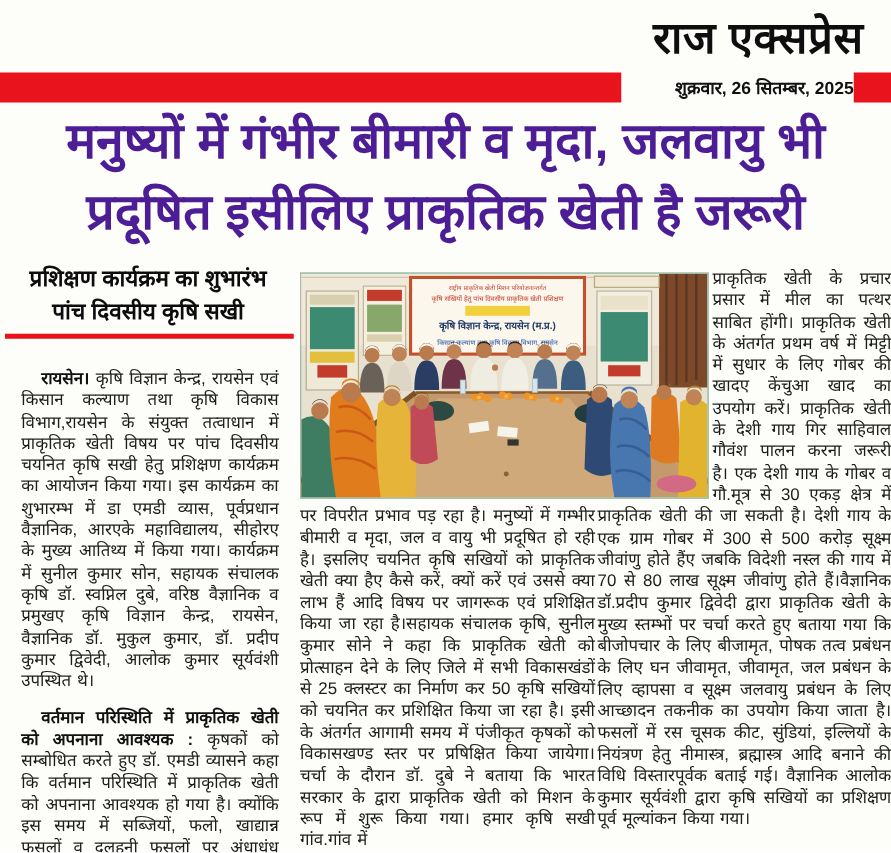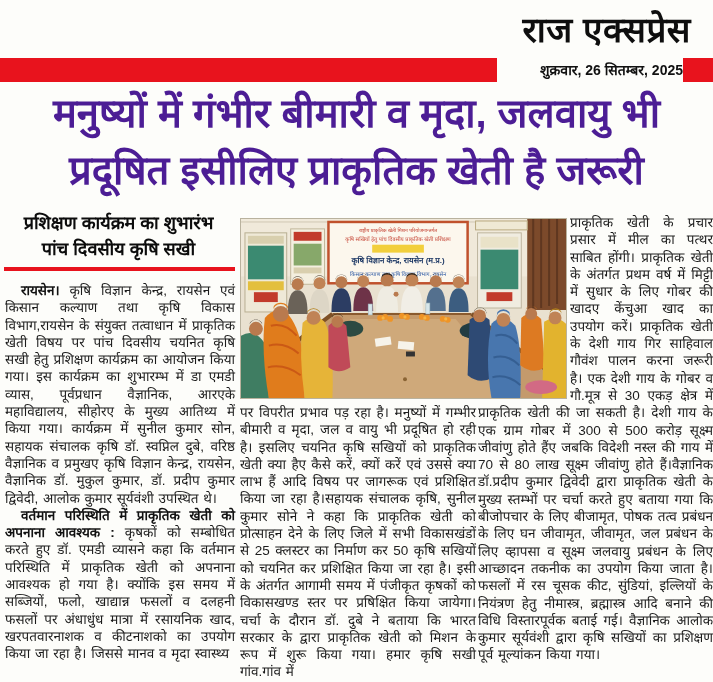--- a/index.html
+++ b/index.html
@@ -33,21 +33,21 @@
   .photo{
     position:absolute;left:240px;top:218px;width:327px;height:181px;
     border:1px solid #b9b29e;box-sizing:border-box;background:#5eead4;
   }
   .photo svg{display:block;width:100%;height:100%;}
   
   .col{
     position:absolute;font-size:13.5px;line-height:17.3px;color:#1c1c1c;
     text-align:justify;word-spacing:1px;
   }
-  .col p{margin:0;text-indent:16px;}
+  .col p{margin:12px;text-indent:16px;}
   .lead{font-weight:bold;color:#111;}
   #col1{left:5px;top:282px;width:230px;}
   #col2{left:240px;top:404px;width:236px;}
   #col3{left:478px;top:214px;width:235px;}
   .photo-spacer{float:left;width:92px;height:188px;}
 </style>
 </head>
 <body>
 
 <div class="page">

